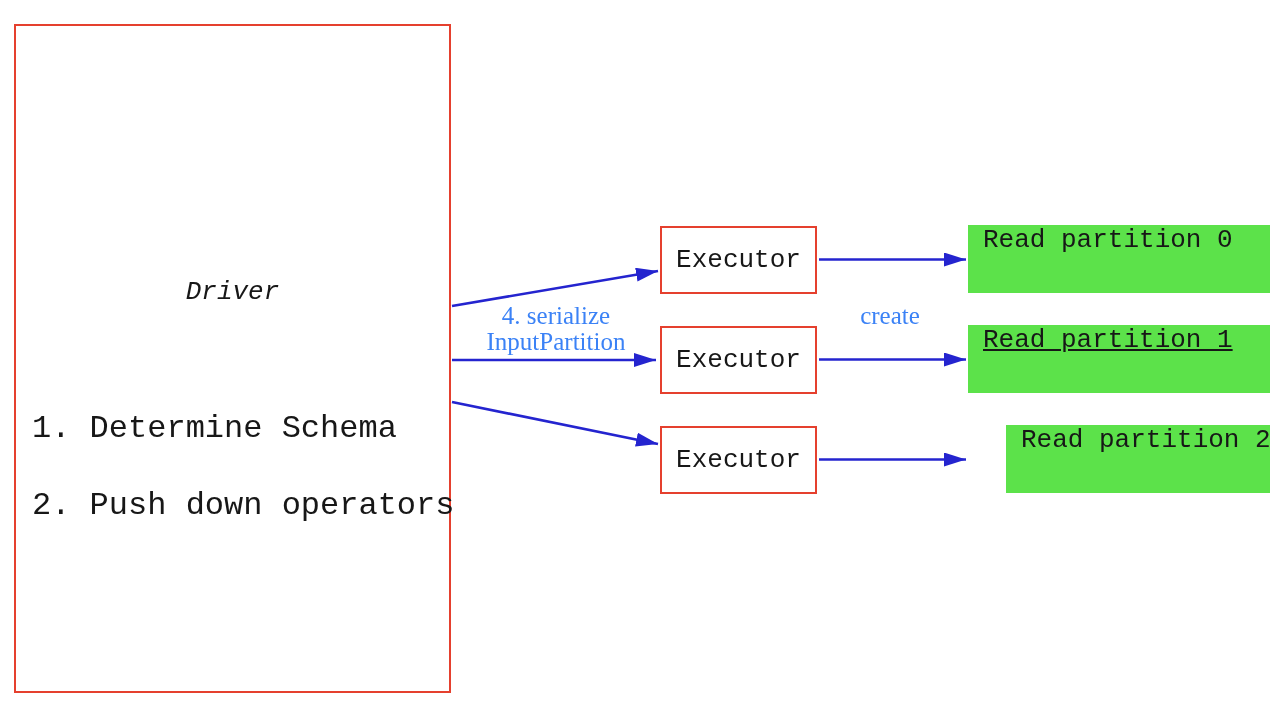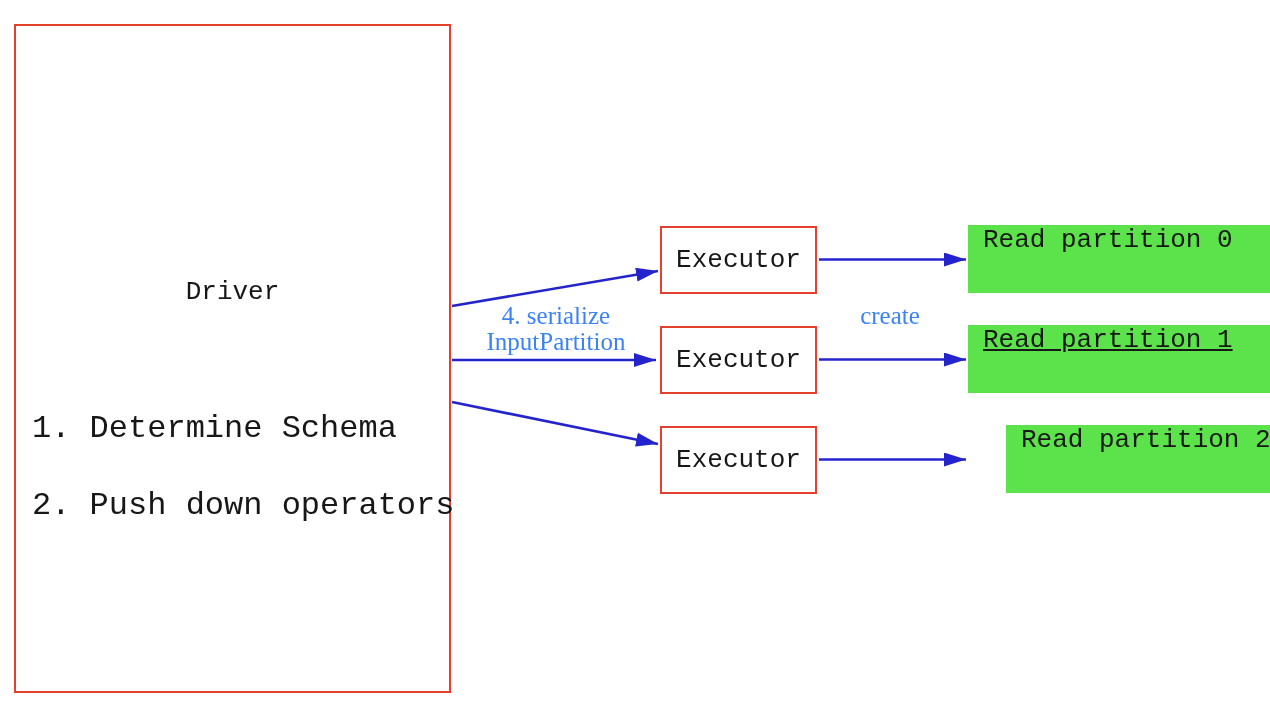--- a/index.html
+++ b/index.html
@@ -43,20 +43,21 @@
     border: 2px solid var(--box-border-red);
     background: var(--background);
   }
   .driver-title {
     position: absolute;
     left: 0; top: 252px;          
     width: 433px;
     text-align: center;
     font-size: 26px;
     line-height: 28px;
+    font-style: italic;
   }
   .driver-steps {
     position: absolute;
     left: 16px; top: 339px;       
     font-size: 32px;
     line-height: 25.6px;
     white-space: pre;
   }
   .executor-box {
     width: 157px; height: 68px;

